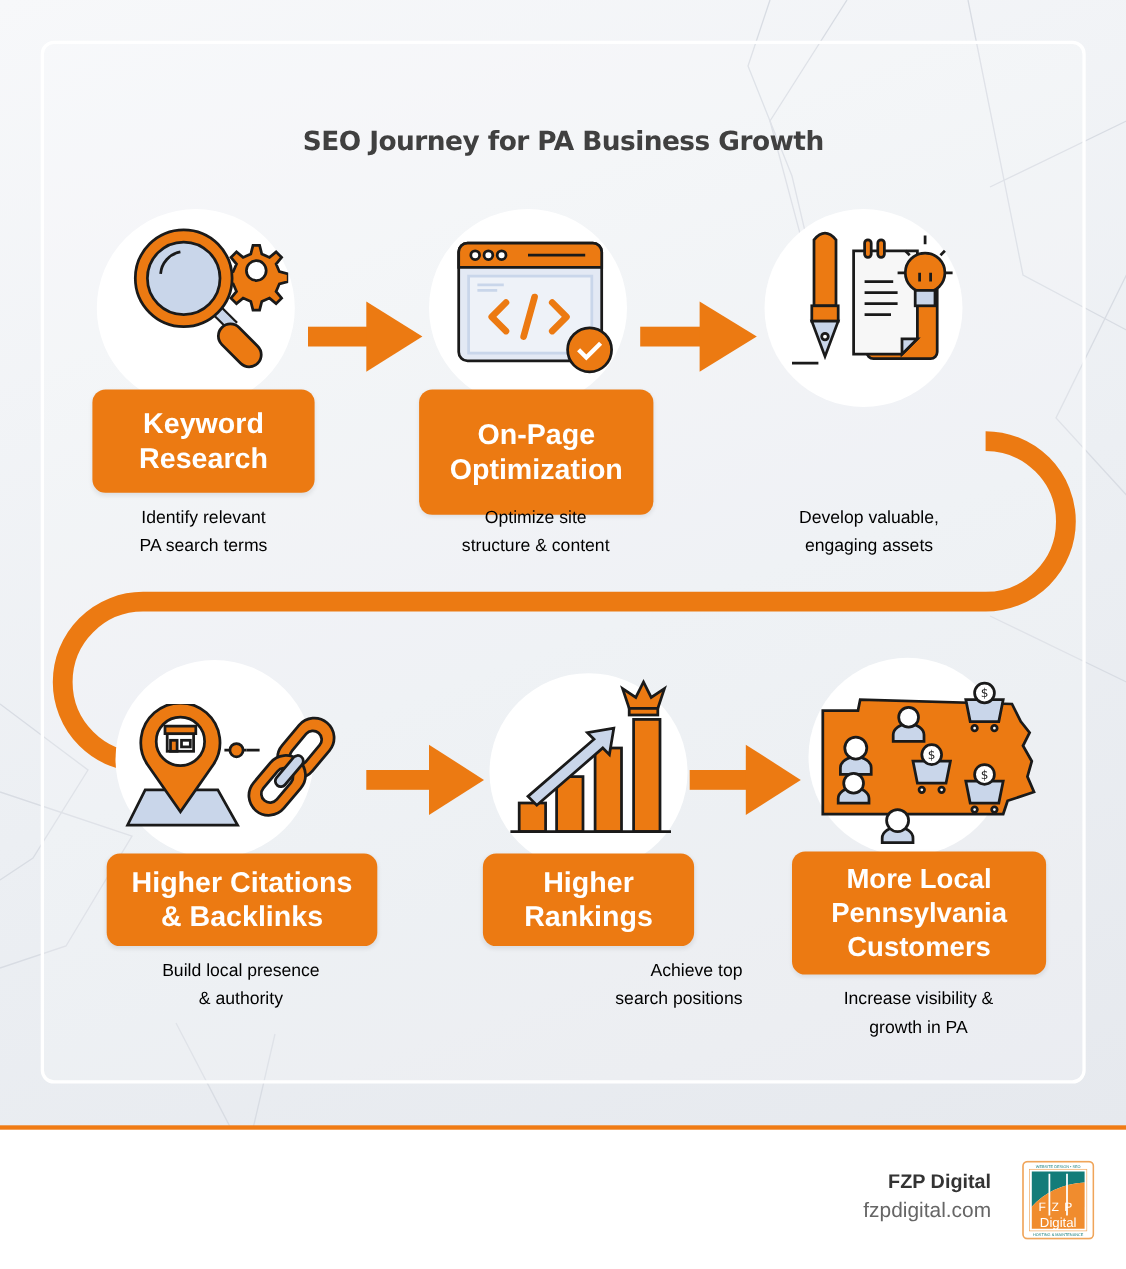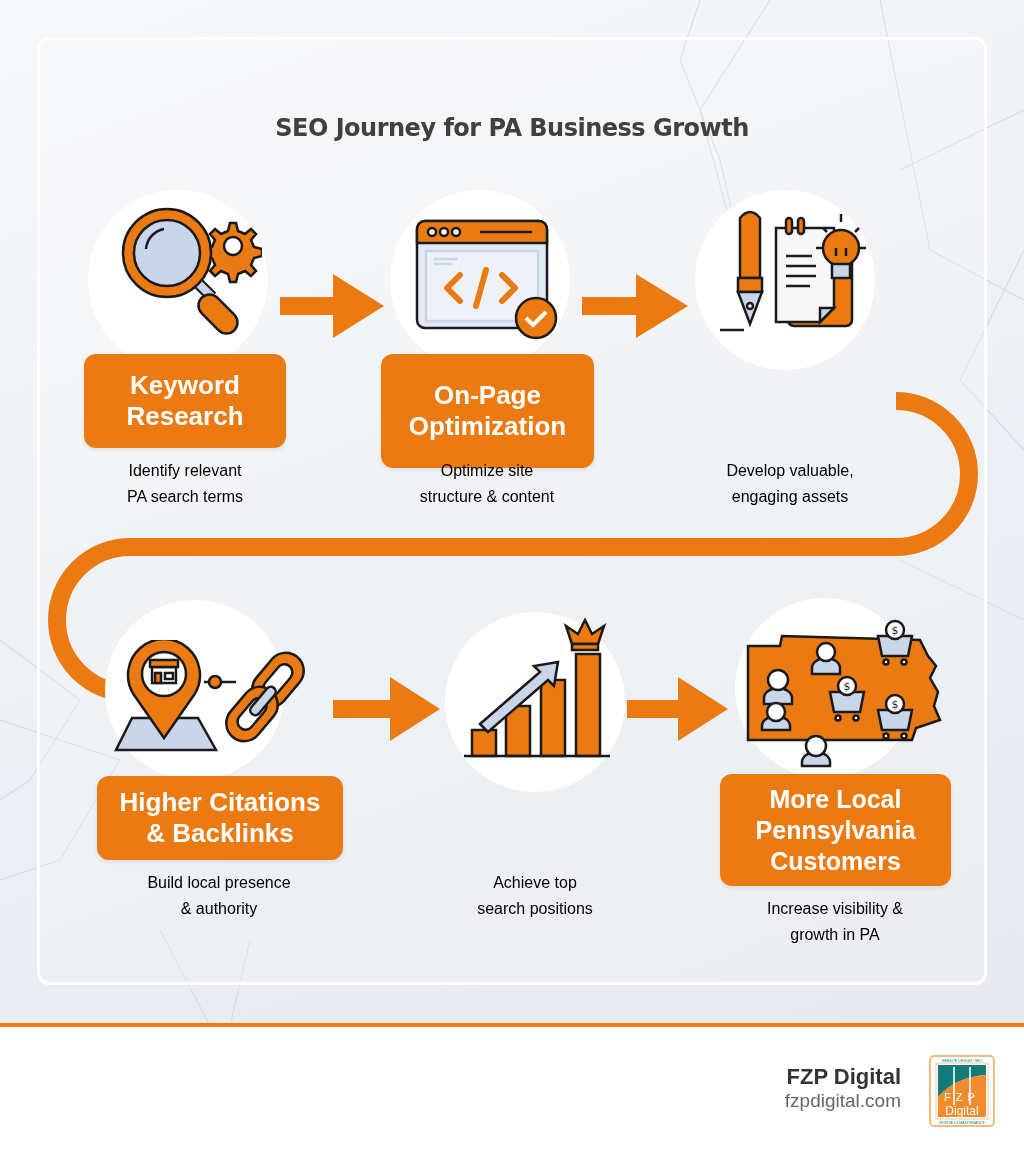--- a/index.html
+++ b/index.html
@@ -41,21 +41,21 @@
     text-align: center; display: flex; flex-direction: column;
     align-items: center; justify-content: center;
     box-shadow: 0 2px 4px rgba(0,0,0,0.08);
   }
   .desc {
     position: absolute; text-align: center; font-size: 16px; line-height: 26px;
     color: #000000; width: 280px;
   }
   .footer-name {
     position: absolute; right: 123px; top: 1064px; font-weight: bold;
-    font-size: 22px; color: #333333; text-align: right;
+    font-size: 18px; color: #333333; text-align: right;
   }
   .footer-url {
     position: absolute; right: 123px; top: 1090px; font-size: 19px;
     color: #666666; text-align: right;
   }
   .logo { position: absolute; left: 929px; top: 1055px; width: 66px; height: 72px; }
 </style>
 </head>
 <body>
 
@@ -228,21 +228,25 @@
       <rect x="10" y="116" width="24" height="26" fill="#ec7a12"></rect>
       <rect x="44" y="92" width="24" height="50" fill="#ec7a12"></rect>
       <rect x="79" y="66" width="24" height="76" fill="#ec7a12"></rect>
       <rect x="114" y="40" width="24" height="102" fill="#ec7a12"></rect>
       <line x1="2" y1="142" x2="148" y2="142"></line>
       <polygon points="18,110 78,58 72,52 96,48 92,72 86,66 26,118" fill="#c9d6ea"></polygon>
       <polygon points="110,30 104,12 116,20 123,6 130,20 142,12 136,30" fill="#ec7a12"></polygon>
       <rect x="110" y="30" width="26" height="6" fill="#ec7a12"></rect>
     </g>
   </svg>
-  <div class="desc" style="left:395px;top:870px;">
+  <div class="label" style="left:439px;top:776px;width:192px;height:84px;">
+    <span>Higher</span>
+    <span>Rankings</span>
+  </div>
+  <div class="desc" style="left:395px;top:870px;text-align:right;">
     <div>Achieve top</div>
     <div>search positions</div>
   </div>
 
   <div class="circle" style="left:735px;top:598px;"></div>
   <svg class="icon" style="left:740px;top:616px;" width="205" height="155" viewBox="0 0 205 155">
     <g stroke="#1a1a1a" stroke-width="2.5">
       <path d="M8 30 L40 30 L42 20 L180 24 L188 40 L196 50 L190 62 L198 76 L194 90 L200 104 L176 112 L172 124 L8 124 Z" fill="#ec7a12"></path>
 
       <g fill="#c9d6ea">

